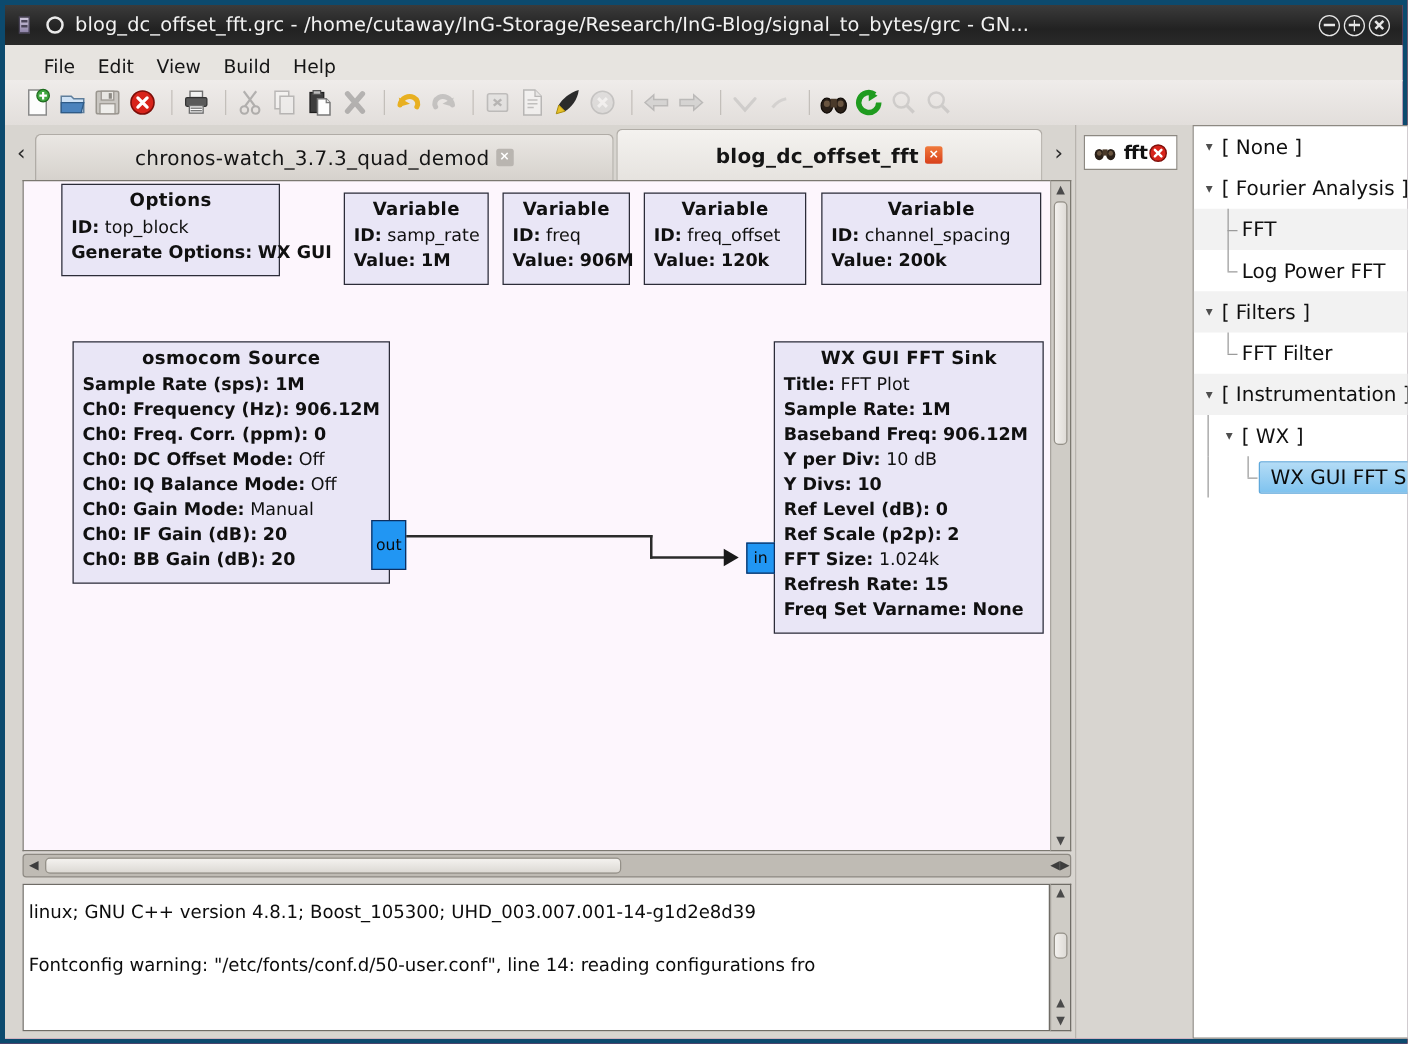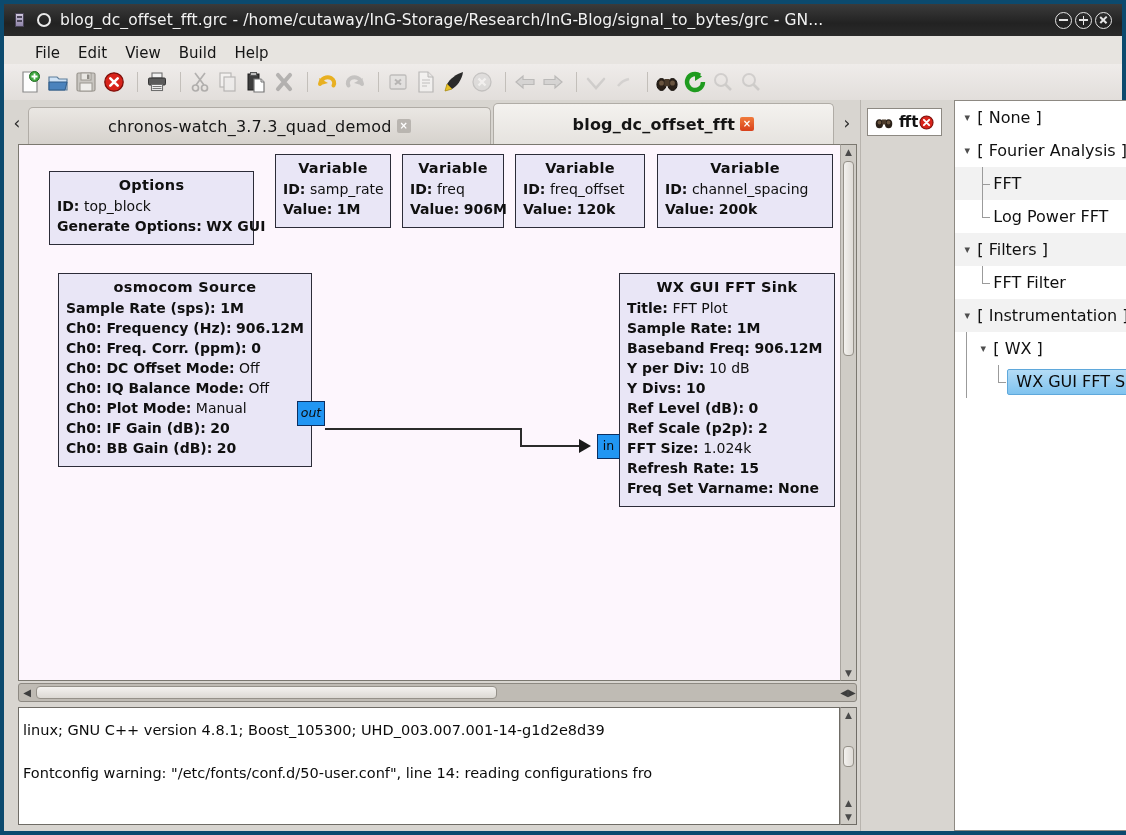--- a/index.html
+++ b/index.html
@@ -513,21 +513,21 @@
         </div>
 
         <div class="tabscroll">›</div>
       </div>
 
       <div class="canvas-wrap">
         <div class="canvas-row">
 
           <div class="canvas">
 
-            <div class="blk" style="left:30px;top:26px;width:205px;">
+            <div class="blk" style="left:30px;top:2px;width:175px;">
               <div class="bt">Options</div>
               <div class="bl"><b>ID:</b> <span>top_block</span></div>
               <div class="bl"><b>Generate Options:</b> <b>WX GUI</b></div>
             </div>
 
             <div class="blk" style="left:256px;top:9px;width:116px;">
               <div class="bt">Variable</div>
               <div class="bl"><b>ID:</b> <span>samp_rate</span></div>
               <div class="bl"><b>Value:</b> <b>1M</b></div>
             </div>
@@ -550,26 +550,26 @@
               <div class="bl"><b>Value:</b> <b>200k</b></div>
             </div>
 
             <div class="blk" style="left:39px;top:128px;width:254px;">
               <div class="bt">osmocom Source</div>
               <div class="bl"><b>Sample Rate (sps):</b> <b>1M</b></div>
               <div class="bl"><b>Ch0: Frequency (Hz):</b> <b>906.12M</b></div>
               <div class="bl"><b>Ch0: Freq. Corr. (ppm):</b> <b>0</b></div>
               <div class="bl"><b>Ch0: DC Offset Mode:</b> <span>Off</span></div>
               <div class="bl"><b>Ch0: IQ Balance Mode:</b> <span>Off</span></div>
-              <div class="bl"><b>Ch0: Plot Mode:</b> <span>Manual</span></div>
+              <div class="bl"><b>Ch0: Gain Mode:</b> <span>Manual</span></div>
               <div class="bl"><b>Ch0: IF Gain (dB):</b> <b>20</b></div>
               <div class="bl"><b>Ch0: BB Gain (dB):</b> <b>20</b></div>
             </div>
 
-            <div class="port" style="left:278px;top:256px;width:28px;height:25px;font-style:italic;">
+            <div class="port" style="left:278px;top:271px;width:28px;height:40px;">
               <span>out</span>
             </div>
 
             <div class="blk" style="left:600px;top:128px;width:216px;">
               <div class="bt">WX GUI FFT Sink</div>
               <div class="bl"><b>Title:</b> <span>FFT Plot</span></div>
               <div class="bl"><b>Sample Rate:</b> <b>1M</b></div>
               <div class="bl"><b>Baseband Freq:</b> <b>906.12M</b></div>
               <div class="bl"><b>Y per Div:</b> <span>10 dB</span></div>
               <div class="bl"><b>Y Divs:</b> <b>10</b></div>

